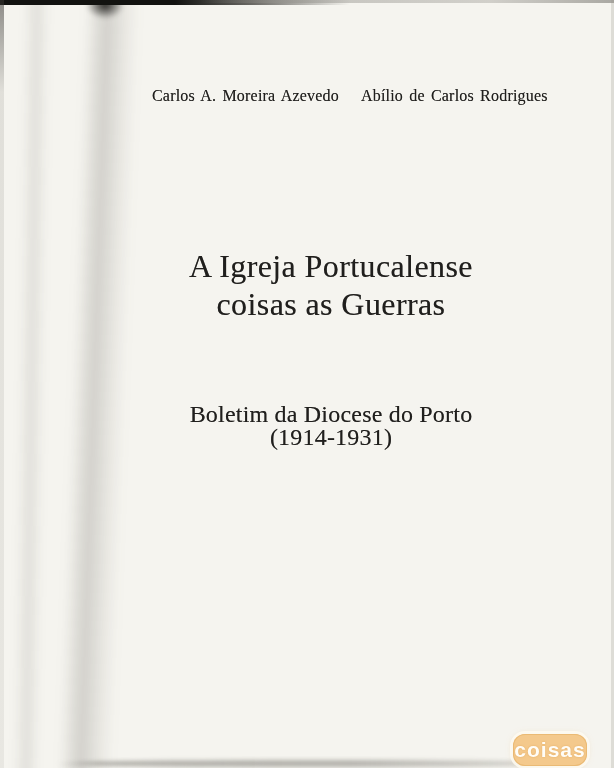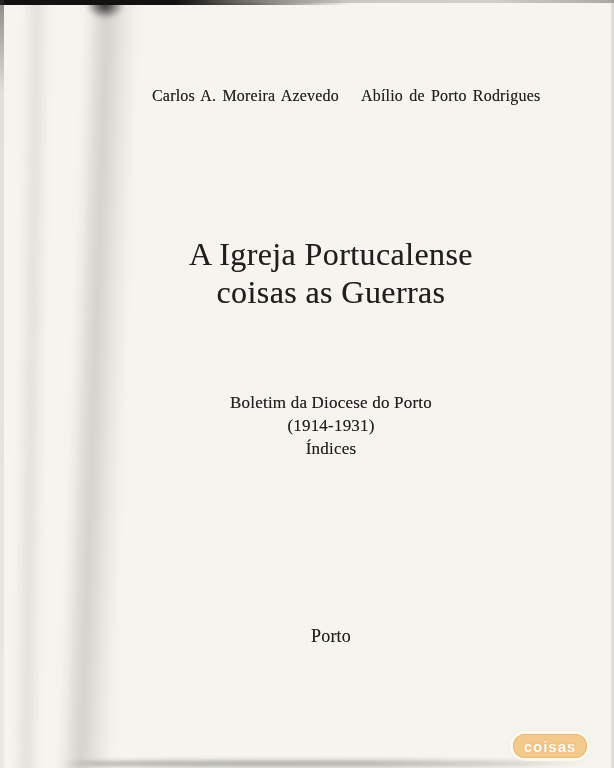--- a/index.html
+++ b/index.html
@@ -50,74 +50,72 @@
     position:absolute;bottom:1px;left:55px;width:535px;height:7px;
     background:linear-gradient(90deg,rgba(105,103,96,0) 0%,rgba(105,103,96,0.5) 8%,rgba(105,103,96,0.45) 55%,rgba(130,128,120,0.32) 85%,rgba(130,128,120,0) 100%);
     filter:blur(2px);border-radius:50%;
   }
   
   .authors{
     position:absolute;left:152px;top:87px;
     display:flex;gap:22px;white-space:nowrap;
     font-size:16px;word-spacing:2px;letter-spacing:0.2px;
   }
-  .centered{position:absolute;left:48px;right:0;text-align:center;}
+  .centered{position:absolute;left:48px;right:0;text-align:center;margin-top:12px;}
   .book-title{
     top:235px;font-size:32px;line-height:38px;letter-spacing:0.4px;
   }
   .book-subtitle{
-    top:391px;font-size:17px;line-height:23px;letter-spacing:0.2px;
+    top:391px;font-size:24px;line-height:23px;letter-spacing:0.2px;
   }
   .imprint{
     top:627px;font-size:18px;line-height:18.5px;letter-spacing:0.2px;
   }
   .ink{text-shadow:0 0 0.5px rgba(32,31,29,0.55);}
   
   .watermark{
-    position:absolute;left:513px;top:734px;width:74px;height:24px;
+    position:absolute;left:513px;top:734px;width:74px;height:32px;
     display:flex;align-items:center;justify-content:center;
     background:#f4c98c;border-radius:12px;
     box-shadow:0 0 0 3px rgba(253,250,242,0.85), inset 0 0 0 1px #eaba74, 0 0 6px rgba(240,200,140,0.55);
     color:#fffdf7;
     font-family:"Liberation Sans", sans-serif;
-    font-size:15px;font-weight:bold;letter-spacing:1px;
+    font-size:21px;font-weight:bold;letter-spacing:1px;
     text-shadow:0 0 2px rgba(222,158,78,0.75);
   }
 </style>
 </head>
 <body>
 
 <div class="scan">
 
   <div class="gutter-secondary"></div>
   <div class="gutter-main"></div>
   <div class="gutter-top-blob"></div>
   <div class="top-edge-dark"></div>
   <div class="top-edge-light"></div>
   <div class="left-edge"></div>
   <div class="right-edge"></div>
   <div class="bottom-shadow"></div>
 
   <div class="authors ink">
     <span>Carlos A. Moreira Azevedo</span>
-    <span>Abílio de Porto Rodrigues</span>
+    <span>Abílio de Carlos Rodrigues</span>
   </div>
 
   <div class="centered book-title ink">
     <div>A Igreja Portucalense</div>
     <div>coisas as Guerras</div>
   </div>
 
   <div class="centered book-subtitle ink">
     <div>Boletim da Diocese do Porto</div>
     <div>(1914-1931)</div>
-    <div>Índices</div>
   </div>
 
   <div class="centered imprint ink">
-    <div>Porto</div>
   </div>
 
   <div class="watermark">
     <span>coisas</span>
   </div>
 
 </div>
 
 </body></html>

